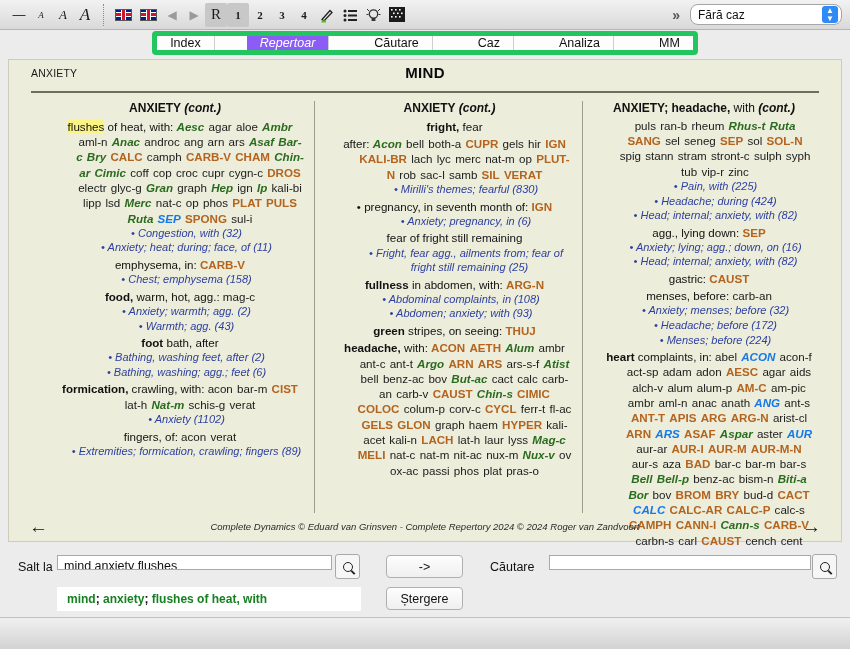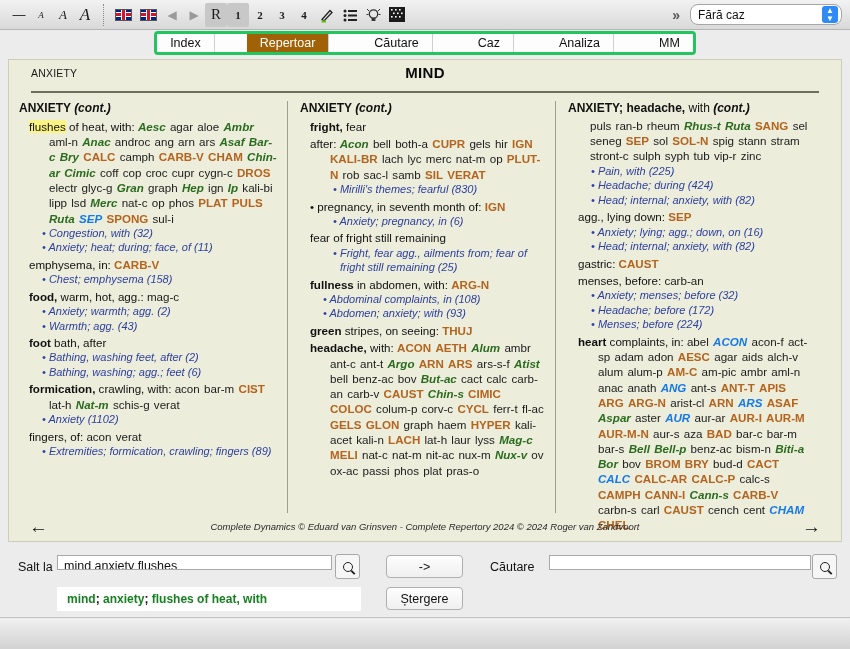--- a/index.html
+++ b/index.html
@@ -112,37 +112,37 @@
     background: #ececec;
     display: flex;
     justify-content: center;
     align-items: flex-start;
     padding-top: 1px;
   }
   #tabs {
     display: flex;
     height: 24px;
     background: #fdfdfd;
-    border: 3px solid #22c55e;
+    border: 5px solid #22c55e;
     border-radius: 4px;
     overflow: hidden;
     gap: 32px;
   }
   .tab {
     padding: 0 13px;
     height: 100%;
     display: flex; align-items: center;
     font-size: 12.5px;
     color: #111;
     border-right: 1px solid #cfcfcf;
     background: #fdfdfd;
     cursor: default;
   }
   .tab:last-child { border-right: none; }
-  .tab.selected { background: #a16207; color: #fff; }
+  .tab.selected { background: #8b5cf6; color: #fff; font-style: italic; }
 
   
   #doc {
     position: absolute;
     left: 8px; top: 59px;
     width: 834px; height: 483px;
     background: #eceddb;
     border: 1px solid #cdcdbb;
   }
   #doc-header {
@@ -165,22 +165,23 @@
     letter-spacing: .3px;
   }
   #doc-rule {
     margin: 3px 22px 0 22px;
     height: 2px;
     background: #6e6e5e;
   }
 
   #columns {
     display: flex;
-    padding: 8px 18px 0 10px;
+    padding: 8px 18px 0 37px;
     height: 420px;
+    text-align: center;
   }
   .col {
     flex: 1;
     padding-right: 10px;
     position: relative;
   }
   .col + .col {
     border-left: 1px solid #9e9e8c;
     padding-left: 12px;
   }

